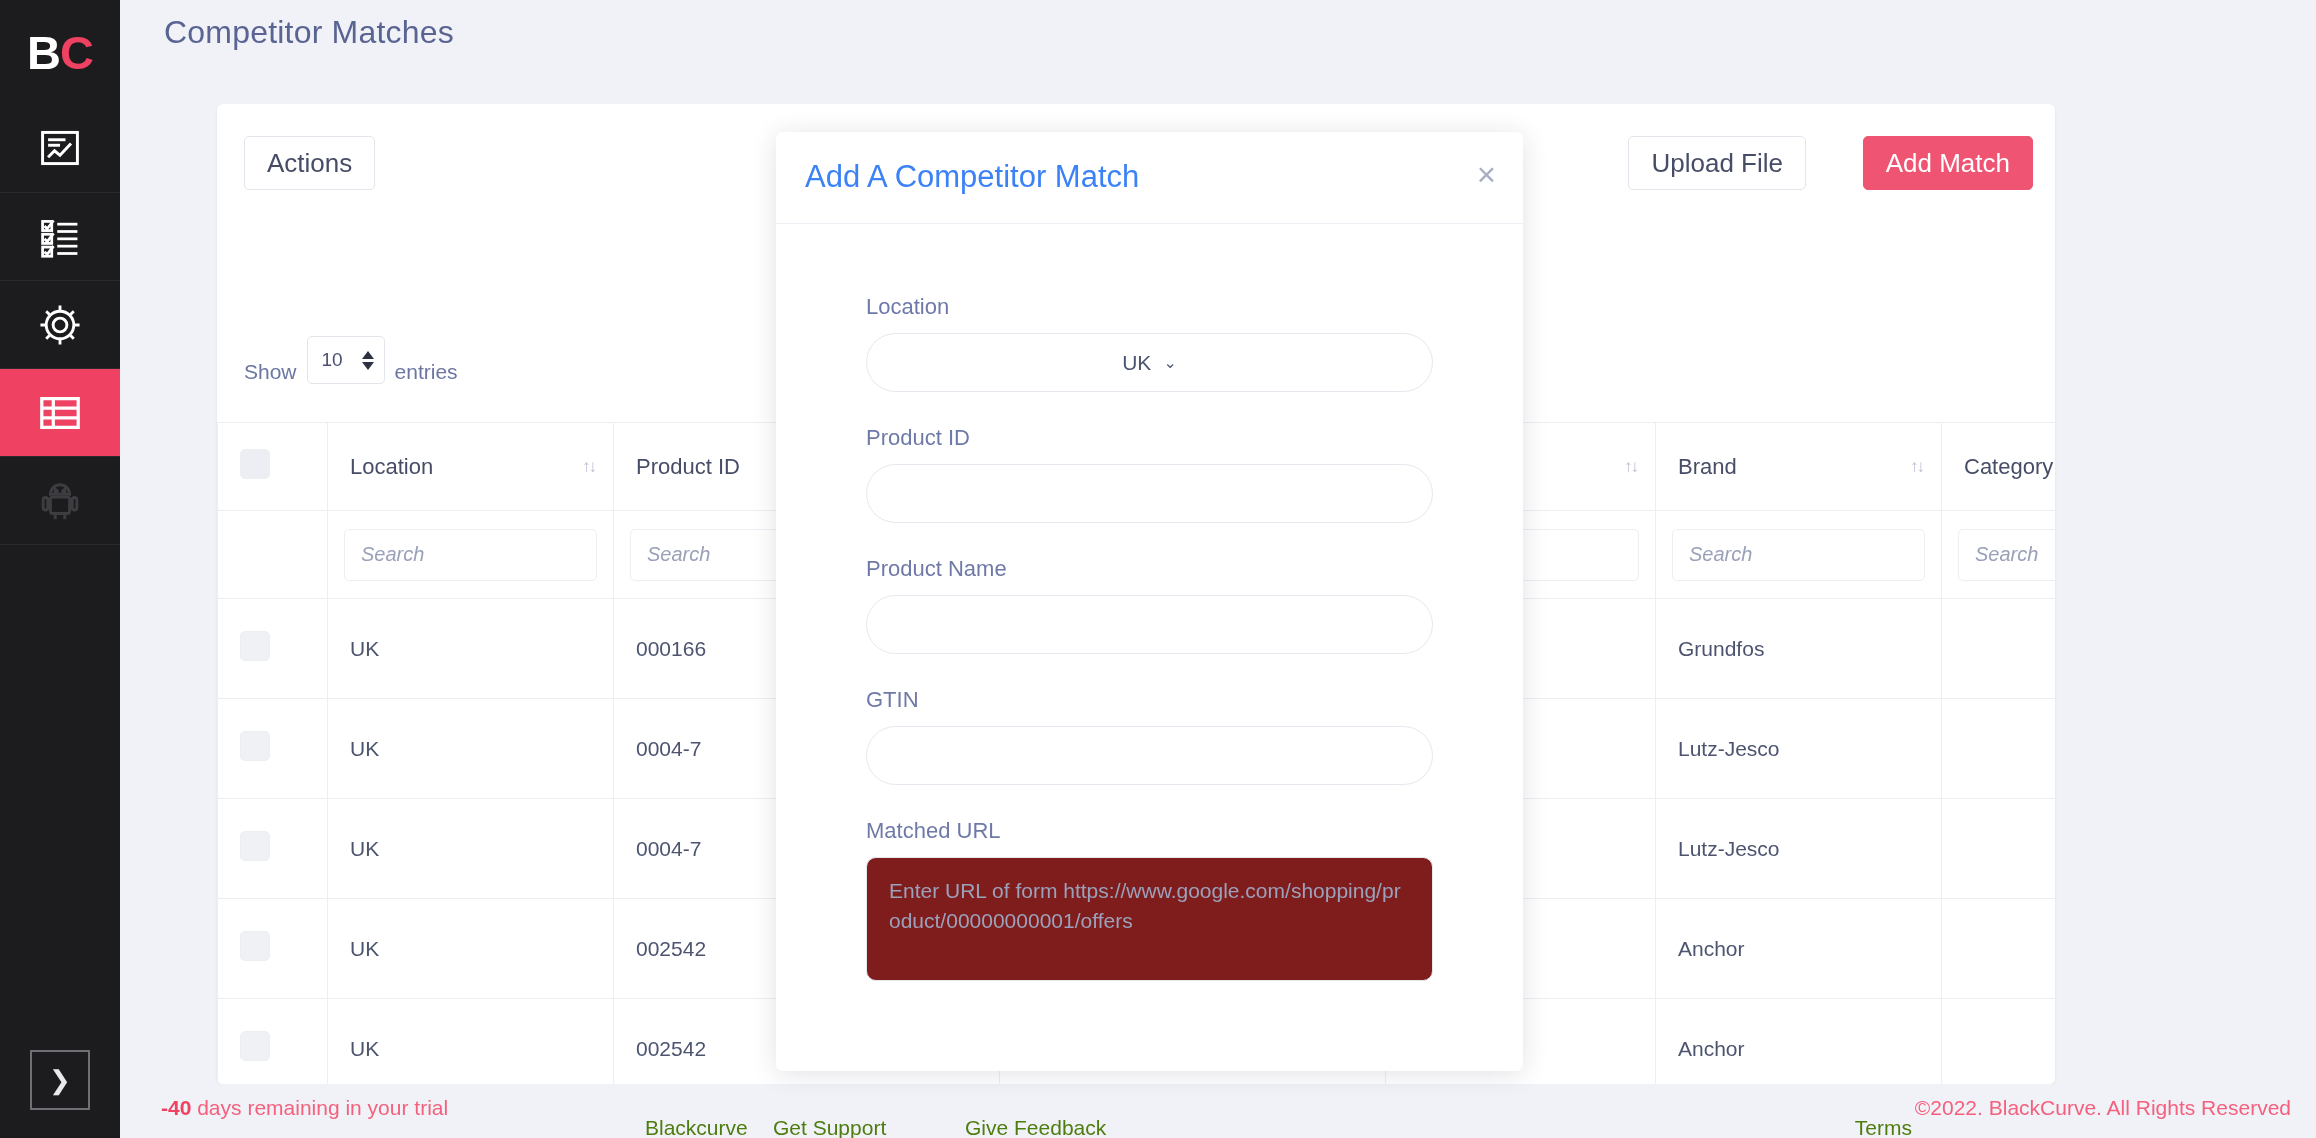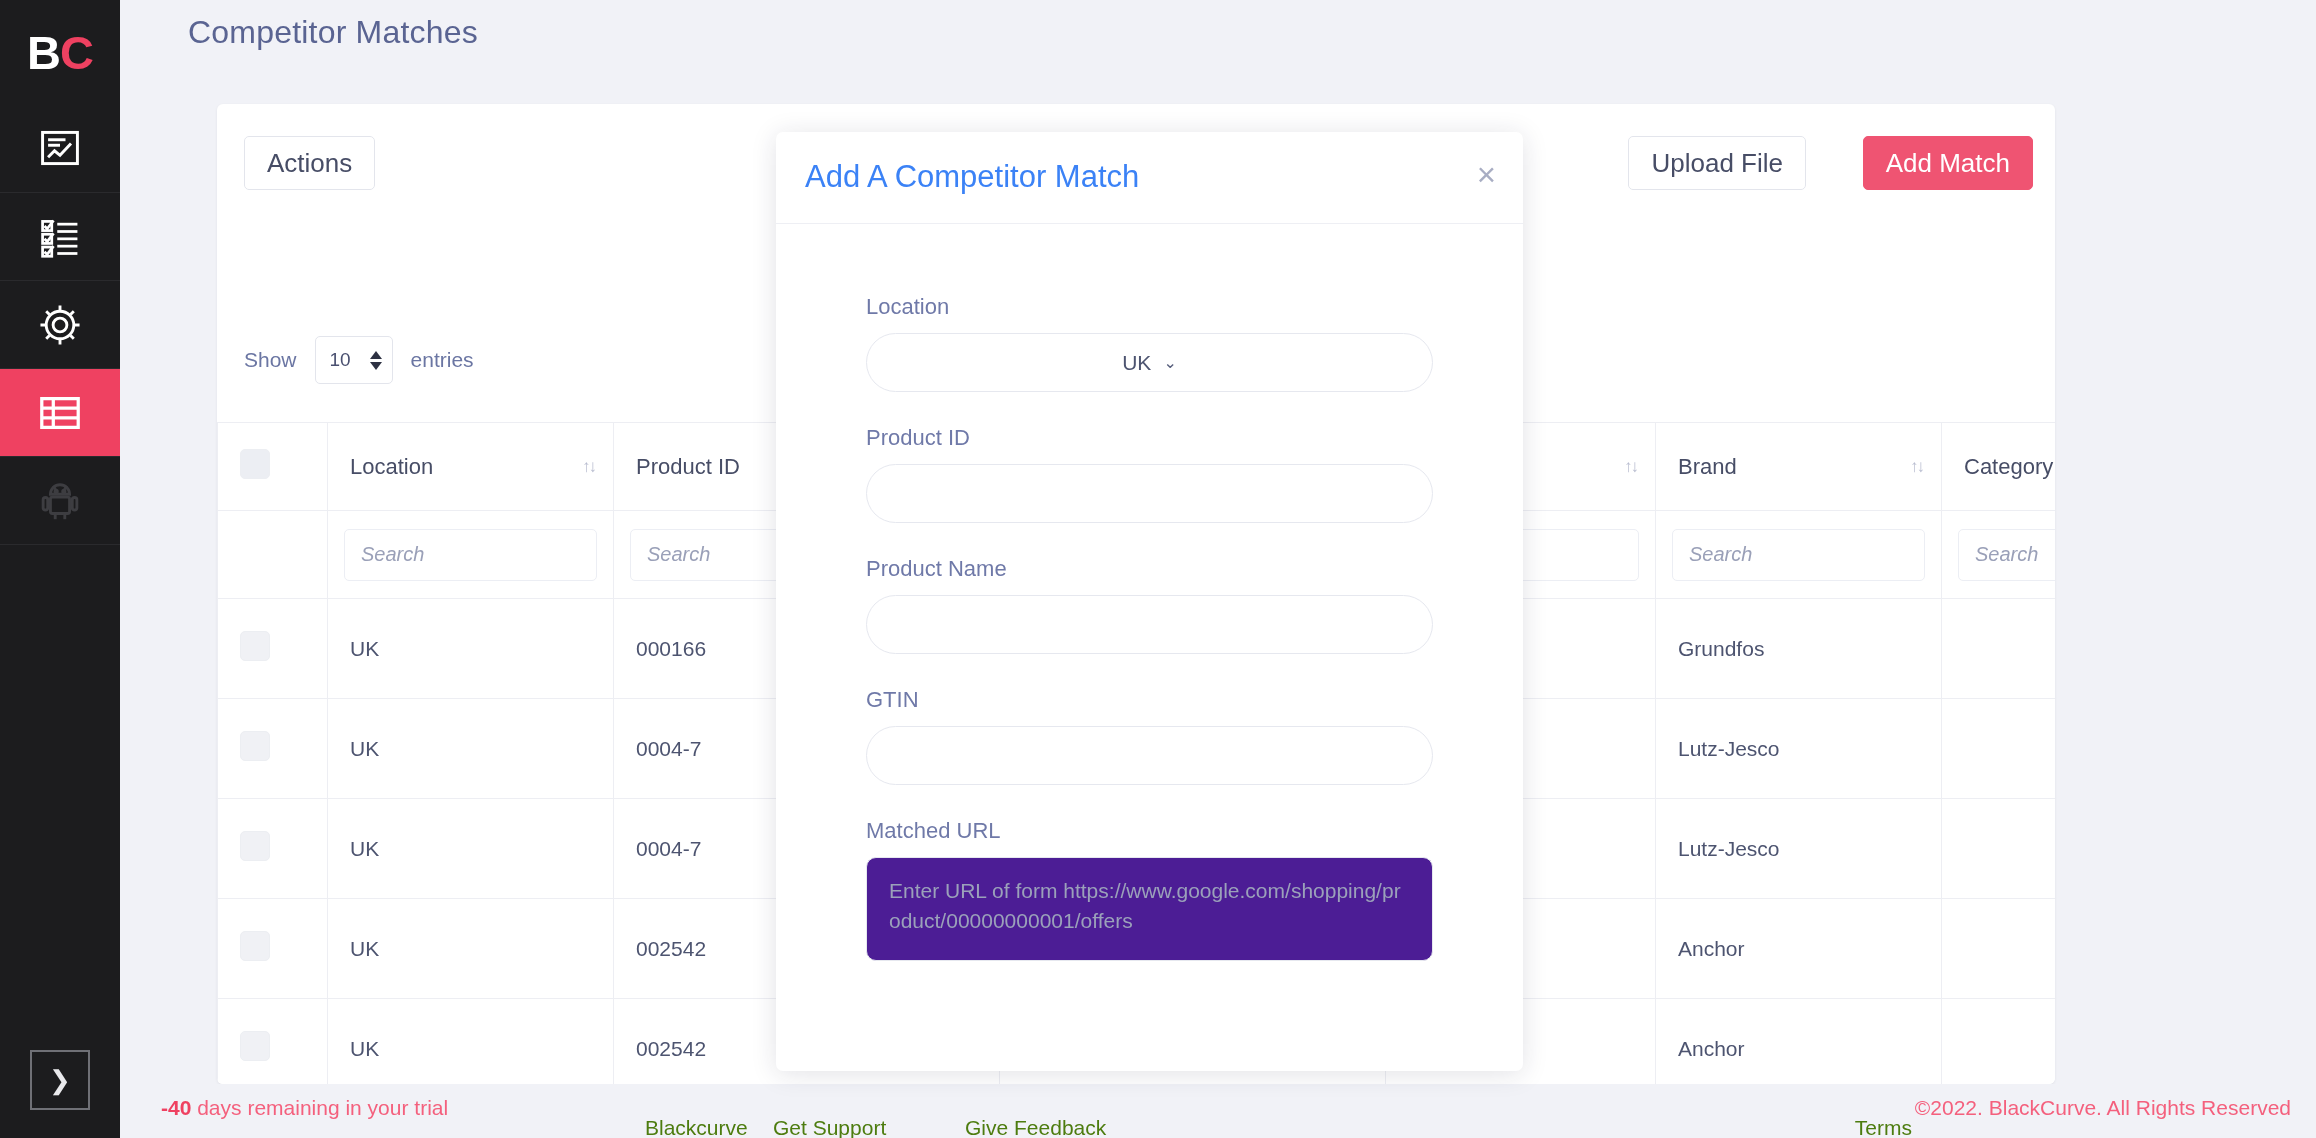--- a/index.html
+++ b/index.html
@@ -47,21 +47,20 @@
   
   .main {
     position: absolute; left: 120px; top: 0;
     width: 2196px; height: 1138px;
     background: #f1f2f7;
   }
   .page-title {
     position: absolute; left: 44px; top: 14px;
     font-size: 32px; color: #5a6492; font-weight: 400;
     letter-spacing: .2px;
-    margin-left: 24px;
   }
 
   .card {
     position: absolute; left: 97px; top: 104px;
     width: 1838px; height: 980px;
     background: #ffffff;
     border-radius: 6px;
     box-shadow: 0 1px 3px rgba(20,20,40,.07);
     overflow: hidden;
   }
@@ -76,21 +75,21 @@
   }
   .btn-actions { position: absolute; left: 27px; top: 32px; }
   .btn-upload  { position: absolute; right: 249px; top: 32px; }
   .btn-add {
     position: absolute; right: 22px; top: 32px;
     background: #ef5472; border-color: #ef5472; color: #ffffff;
   }
 
   .showbar {
     position: absolute; left: 27px; top: 232px;
-    display: flex; align-items: center; gap: 18px;
+    display: flex; align-items: flex-end; gap: 10px;
     font-size: 21px; color: #6b76a3;
   }
   .show-select {
     width: 78px; height: 48px;
     border: 1px solid #e3e5ec; border-radius: 5px;
     background: #fff; display: flex; align-items: center;
     justify-content: space-between; padding: 0 10px 0 14px;
     font-size: 19px; color: #4a5070;
   }
   .spinner { display: flex; flex-direction: column; gap: 3px; align-items: center; }
@@ -197,23 +196,23 @@
     background: #fff; padding: 0 24px;
     display: flex; align-items: center;
     font-size: 21px; color: #4d5470;
     font-family: "Liberation Sans", sans-serif;
   }
   .field-input.select {
     justify-content: center; gap: 12px;
   }
   .chev { font-size: 16px; color: #585f7d; }
   .field-textarea {
-    width: 100%; height: 104px;
+    width: 100%; height: 124px;
     border: 1px solid #e6e8ef; border-radius: 10px;
-    background: #4c1d95; padding: 18px 22px;
+    background: #7f1d1d; padding: 18px 22px;
     font-size: 21px; color: #9ba1ba; line-height: 1.42;
     font-family: "Liberation Sans", sans-serif;
     word-break: break-all;
   }
 </style>
 </head>
 <body>
 
 <div class="app">
 

